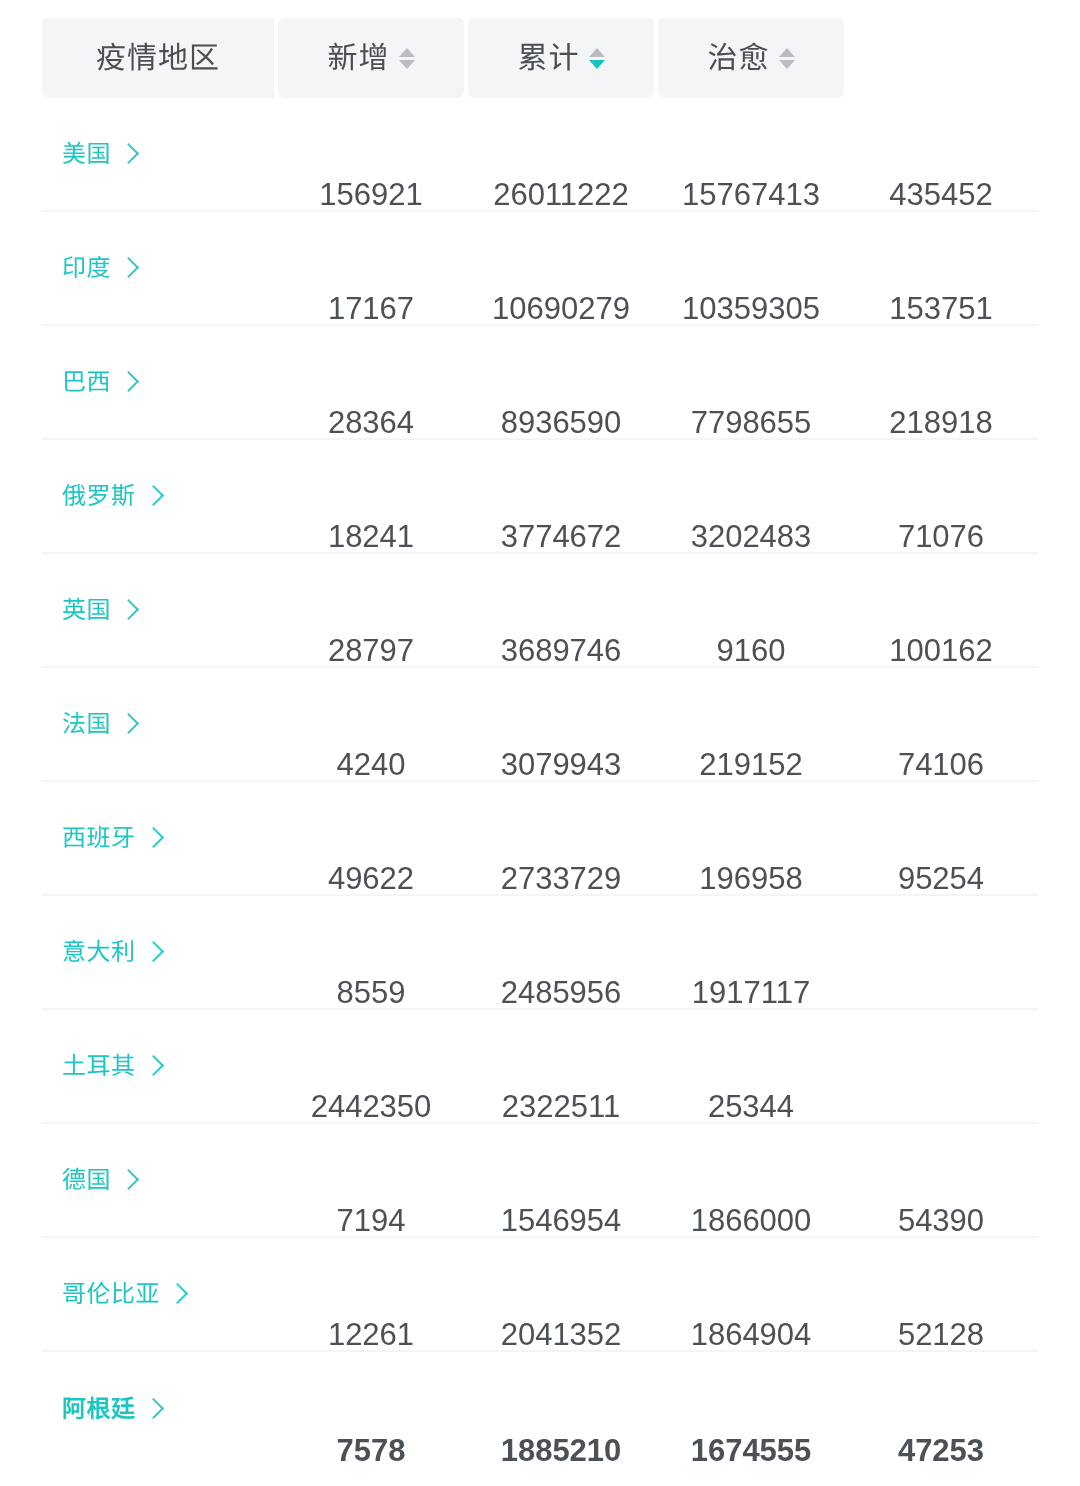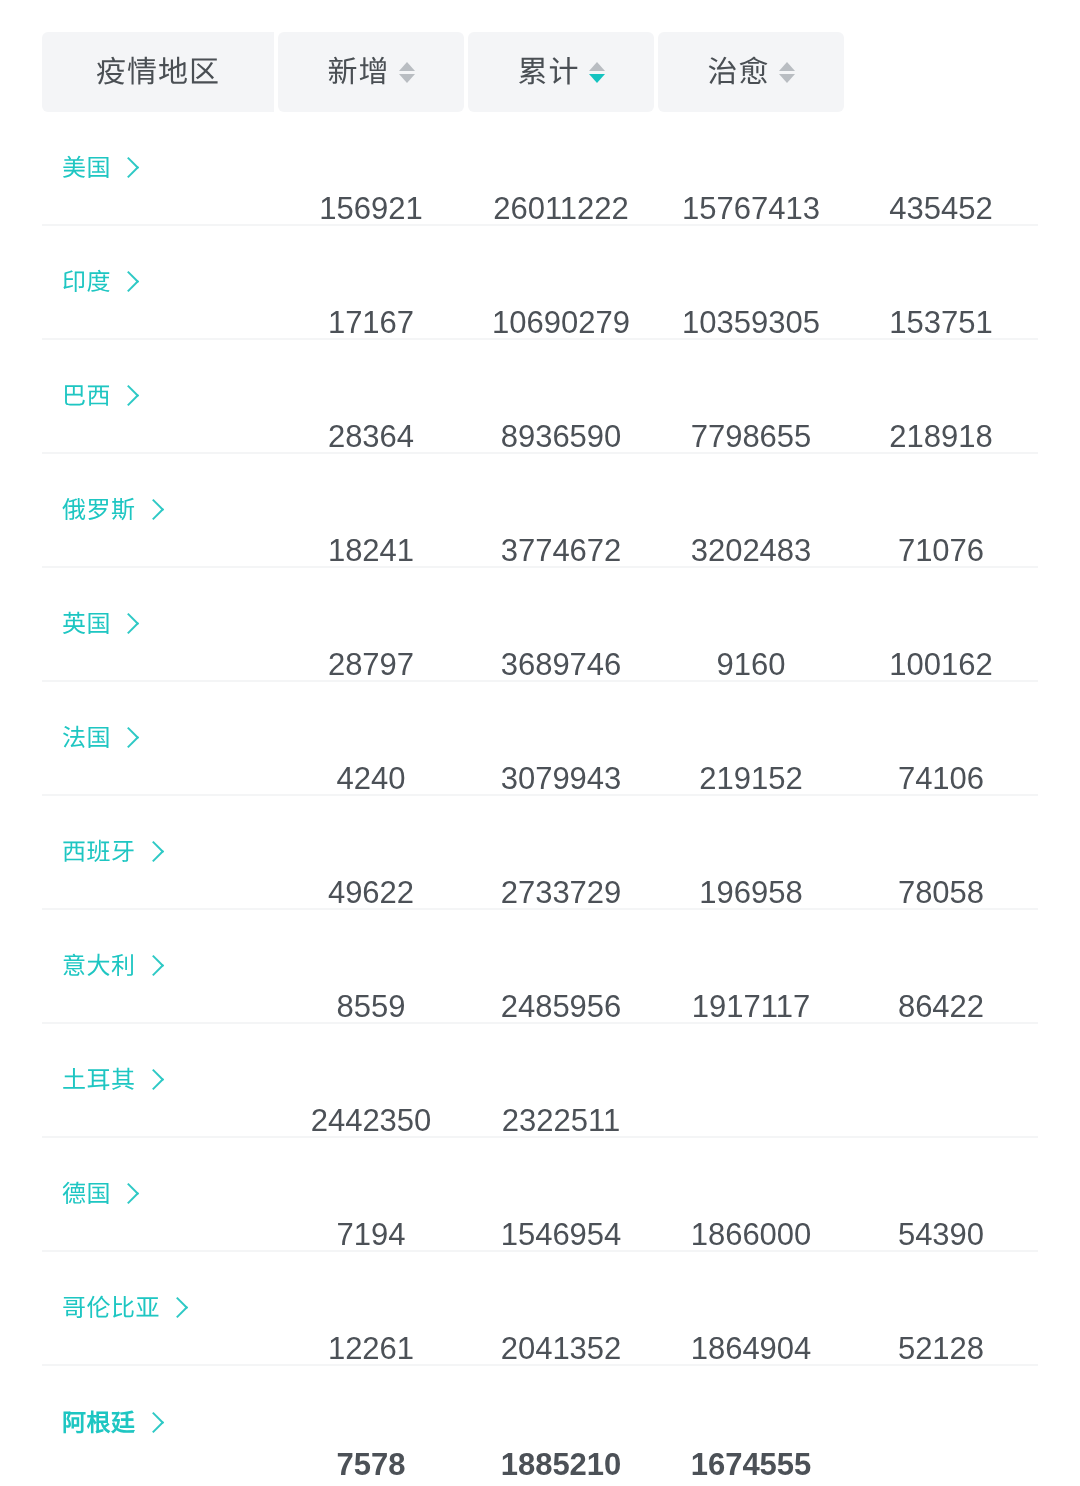--- a/index.html
+++ b/index.html
@@ -21,21 +21,21 @@
     width: 1080px;
     height: 1486px;
     background: #ffffff;
     box-sizing: border-box;
   }
 
   
   .epidemic-table {
     position: absolute;
     left: 42px;
-    top: 32px;
+    top: 18px;
     width: 996px;
   }
 
   
   .table-head {
     display: flex;
     width: 100%;
     height: 80px;
     gap: 4px;
   }
@@ -322,56 +322,56 @@
           <div class="cell col-num">
             <span class="num">49622</span>
           </div>
           <div class="cell col-num">
             <span class="num">2733729</span>
           </div>
           <div class="cell col-num">
             <span class="num">196958</span>
           </div>
           <div class="cell col-num">
-            <span class="num">78058</span>
+            <span class="num">95254</span>
           </div>
         </div>
         <div class="table-row">
           <div class="cell col-region">
             <span class="region-link">
               <span>意大利</span>
               <span class="chev"></span>
             </span>
           </div>
           <div class="cell col-num">
             <span class="num">8559</span>
           </div>
           <div class="cell col-num">
             <span class="num">2485956</span>
           </div>
           <div class="cell col-num">
             <span class="num">1917117</span>
           </div>
-          <div class="cell col-num">
-            <span class="num">86422</span>
-          </div>
         </div>
         <div class="table-row">
           <div class="cell col-region">
             <span class="region-link">
               <span>土耳其</span>
               <span class="chev"></span>
             </span>
           </div>
           <div class="cell col-num">
             <span class="num">2442350</span>
           </div>
           <div class="cell col-num">
             <span class="num">2322511</span>
           </div>
+          <div class="cell col-num">
+            <span class="num">25344</span>
+          </div>
         </div>
         <div class="table-row">
           <div class="cell col-region">
             <span class="region-link">
               <span>德国</span>
               <span class="chev"></span>
             </span>
           </div>
           <div class="cell col-num">
             <span class="num">7194</span>
@@ -414,18 +414,21 @@
             </span>
           </div>
           <div class="cell col-num">
             <span class="num">7578</span>
           </div>
           <div class="cell col-num">
             <span class="num">1885210</span>
           </div>
           <div class="cell col-num">
             <span class="num">1674555</span>
+          </div>
+          <div class="cell col-num">
+            <span class="num">47253</span>
           </div>
         </div>
       </div>
 
   </div>
 </div>
 
 </body></html>

